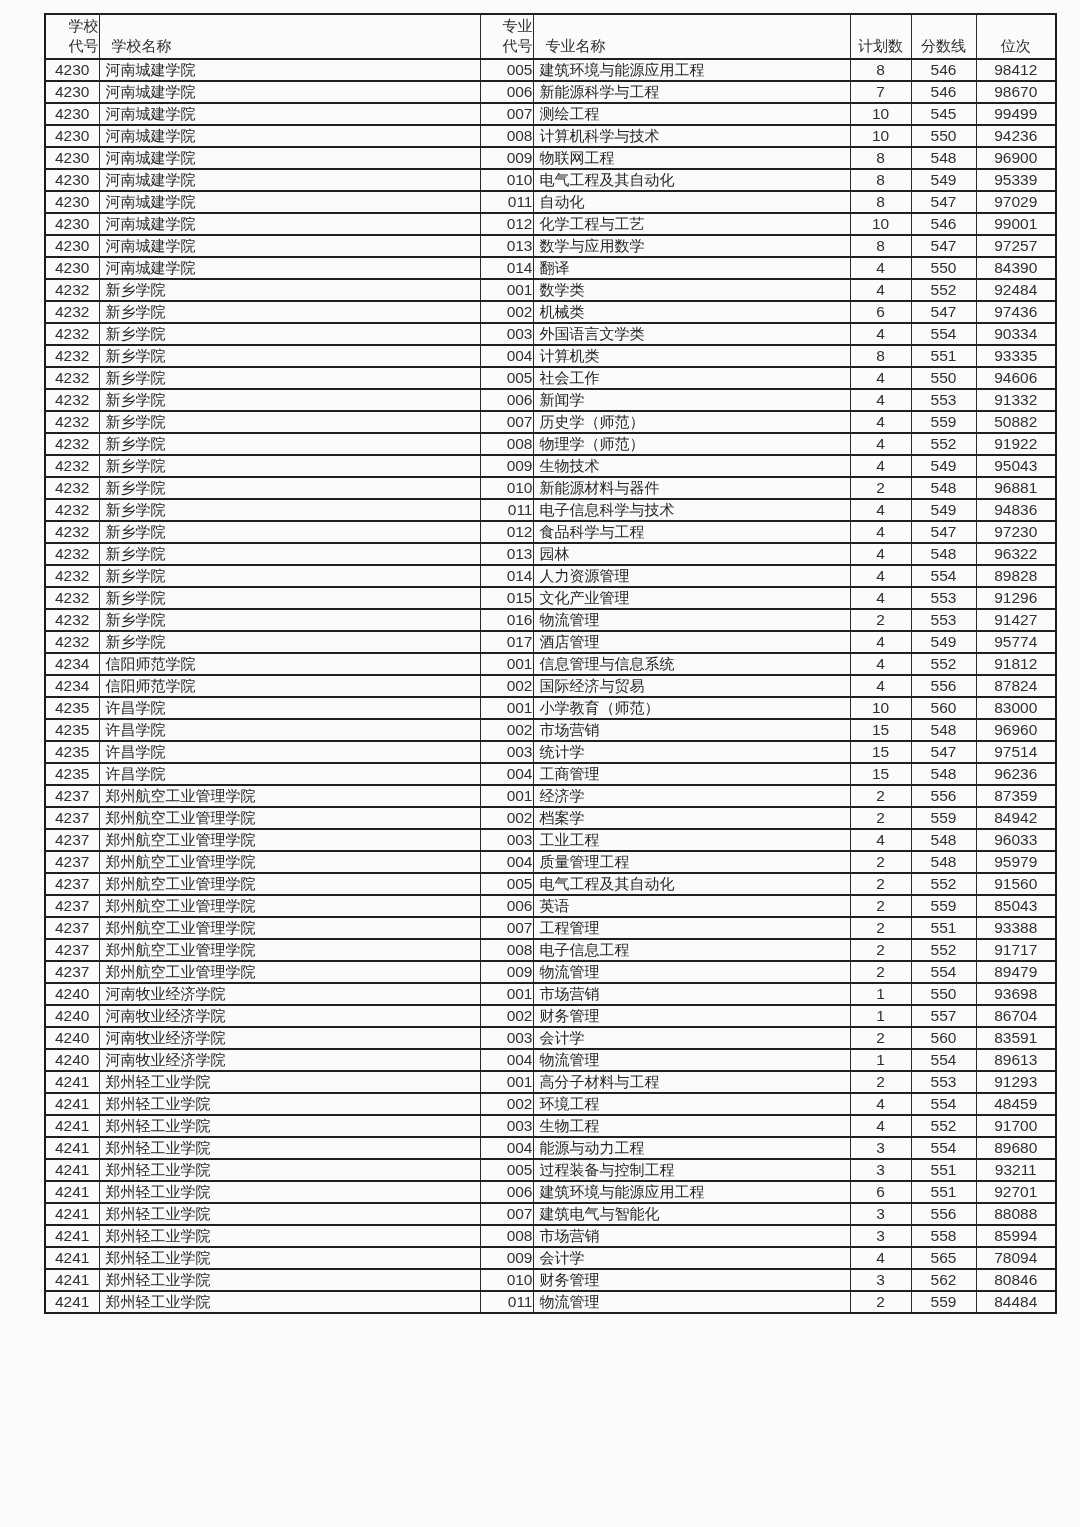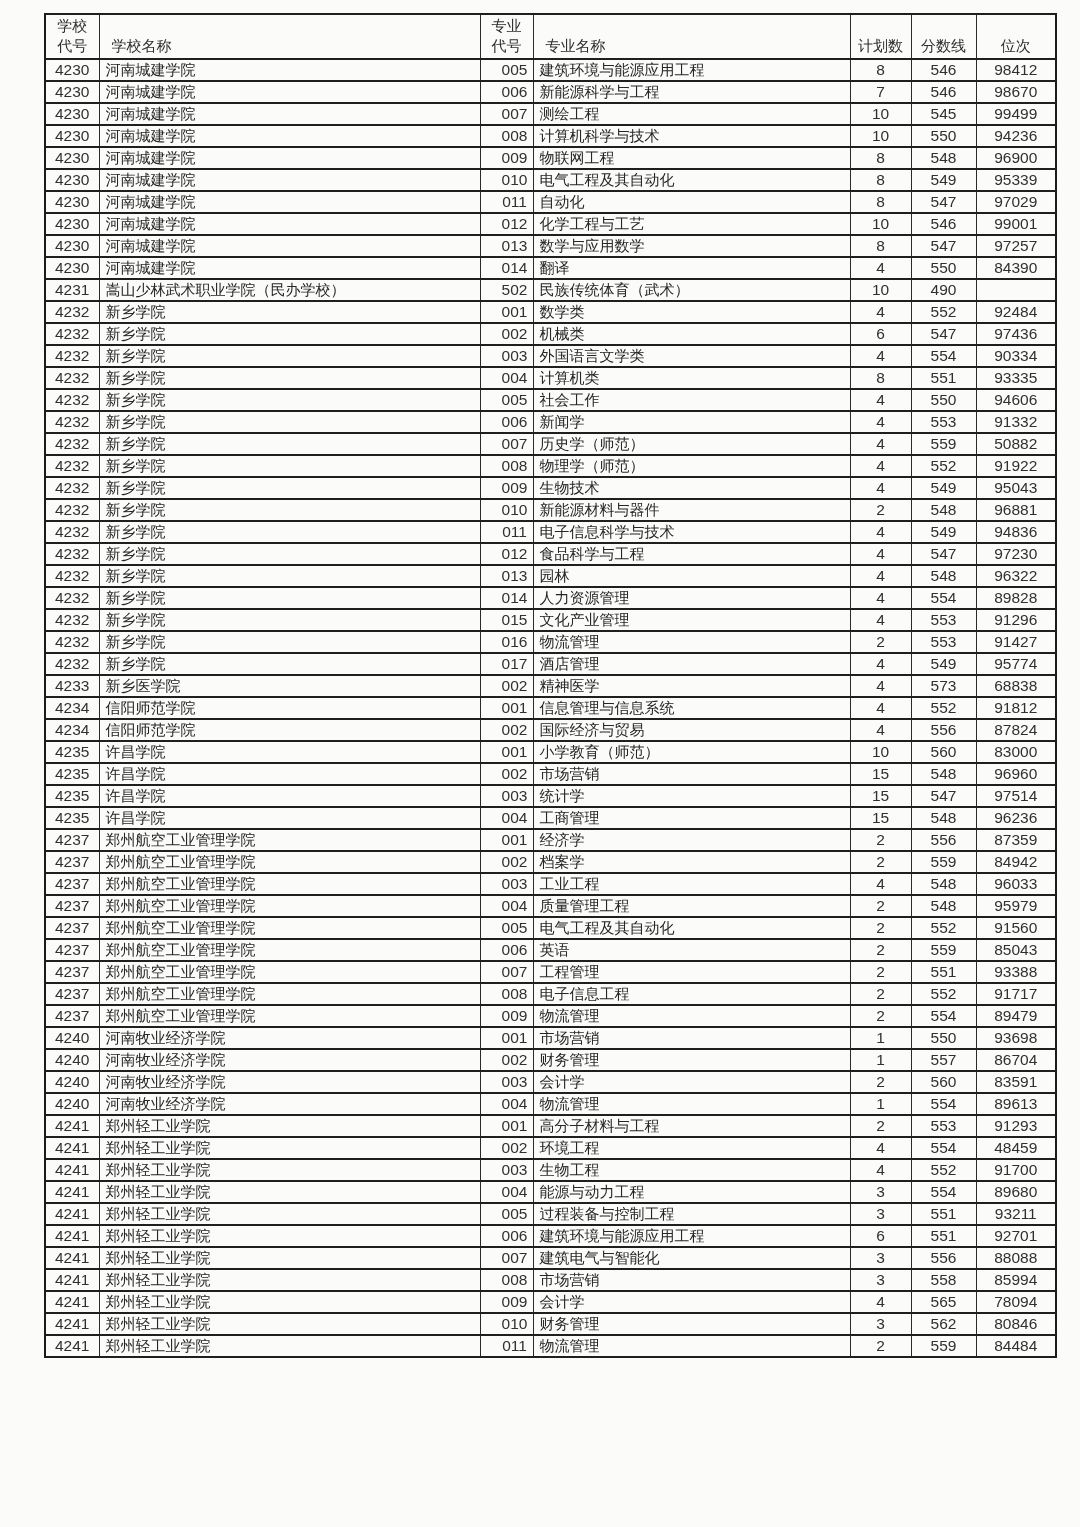--- a/index.html
+++ b/index.html
@@ -44,28 +44,28 @@
   col.w0 { width: 54px; }
   col.w1 { width: 381px; }
   col.w2 { width: 53px; }
   col.w3 { width: 317px; }
   col.w4 { width: 61px; }
   col.w5 { width: 65px; }
   col.w6 { width: 80px; }
 
   thead th { height: 45px; vertical-align: bottom; font-size: 15px; color: #2e2e2e; padding-bottom: 2px; }
   thead th.two-line { vertical-align: middle; }
-  thead th .hl { display: block; text-align: center; line-height: 20px; }
+  thead th .hl { display: block; text-align: right; line-height: 20px; }
   thead th.left { text-align: left; padding-left: 12px; }
   thead th.center { text-align: center; }
 
   tbody td { height: 20.4px; font-size: 15px; }
   tbody td.c0 { text-align: center; font-family: "Liberation Sans", "DejaVu Sans", sans-serif; font-size: 15.5px; color: #303030; }
   tbody td.c1 { text-align: left; padding-left: 6px; margin-top: 8px; }
-  tbody td.c2 { text-align: center; padding-left: 16px; font-family: "Liberation Sans", "DejaVu Sans", sans-serif; font-size: 15.5px; color: #303030; margin-top: 22px; }
+  tbody td.c2 { text-align: right; padding-left: 16px; font-family: "Liberation Sans", "DejaVu Sans", sans-serif; font-size: 15.5px; color: #303030; margin-top: 22px; }
   tbody td.c3 { text-align: left; padding-left: 6px; margin-left: 19px; }
   tbody td.c4, tbody td.c5, tbody td.c6 {
     text-align: center;
     font-family: "Liberation Sans", "DejaVu Sans", sans-serif;
     font-size: 15.5px;
     color: #303030;
   }
 </style>
 </head>
 <body>
@@ -185,29 +185,20 @@
         <tr>
           <td class="c0">4230</td>
           <td class="c1">河南城建学院</td>
           <td class="c2">014</td>
           <td class="c3">翻译</td>
           <td class="c4">4</td>
           <td class="c5">550</td>
           <td class="c6">84390</td>
         </tr>
         <tr>
-          <td class="c0">4231</td>
-          <td class="c1">嵩山少林武术职业学院（民办学校）</td>
-          <td class="c2">502</td>
-          <td class="c3">民族传统体育（武术）</td>
-          <td class="c4">10</td>
-          <td class="c5">490</td>
-          <td class="c6"></td>
-        </tr>
-        <tr>
           <td class="c0">4232</td>
           <td class="c1">新乡学院</td>
           <td class="c2">001</td>
           <td class="c3">数学类</td>
           <td class="c4">4</td>
           <td class="c5">552</td>
           <td class="c6">92484</td>
         </tr>
         <tr>
           <td class="c0">4232</td>
@@ -345,29 +336,20 @@
           <td class="c6">91427</td>
         </tr>
         <tr>
           <td class="c0">4232</td>
           <td class="c1">新乡学院</td>
           <td class="c2">017</td>
           <td class="c3">酒店管理</td>
           <td class="c4">4</td>
           <td class="c5">549</td>
           <td class="c6">95774</td>
-        </tr>
-        <tr>
-          <td class="c0">4233</td>
-          <td class="c1">新乡医学院</td>
-          <td class="c2">002</td>
-          <td class="c3">精神医学</td>
-          <td class="c4">4</td>
-          <td class="c5">573</td>
-          <td class="c6">68838</td>
         </tr>
         <tr>
           <td class="c0">4234</td>
           <td class="c1">信阳师范学院</td>
           <td class="c2">001</td>
           <td class="c3">信息管理与信息系统</td>
           <td class="c4">4</td>
           <td class="c5">552</td>
           <td class="c6">91812</td>
         </tr>

